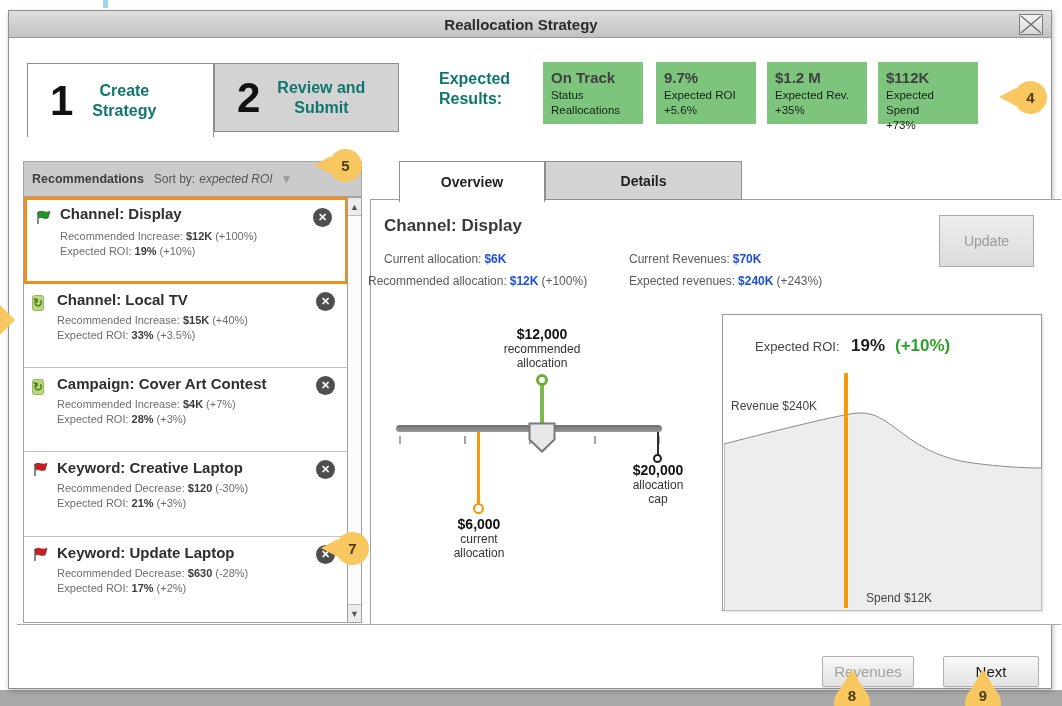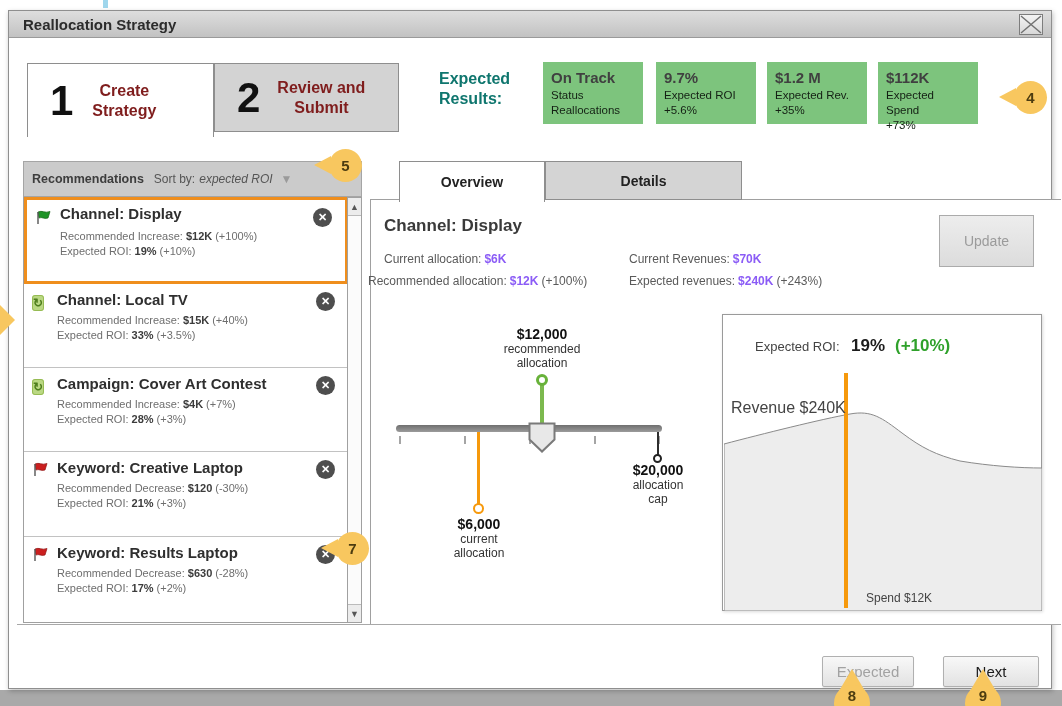--- a/index.html
+++ b/index.html
@@ -5,33 +5,33 @@
   * { margin:0; padding:0; box-sizing:border-box; }
   body { font-family:"Liberation Sans", sans-serif; background:#fff; }
   #stage { position:relative; width:1062px; height:706px; overflow:hidden; background:#fff; }
 
   
   .dialog { position:absolute; left:8px; top:10px; width:1044px; height:679px;
             background:#fff; border:1px solid #8f8f8f; box-shadow:1px 2px 5px rgba(0,0,0,.25); }
   .titlebar { position:absolute; left:0; top:0; width:100%; height:27px;
               background:linear-gradient(#dedede,#c2c2c2); border-bottom:1px solid #9a9a9a;
               display:flex; align-items:center; padding:0 8px 0 14px; }
-  .titlebar .title { font-size:15px; font-weight:bold; color:#2c2c2c; flex:1; }
+  .titlebar .title { font-size:15px; font-weight:bold; color:#2c2c2c; flex:1;text-align:center; }
   .close-box { width:24px; height:21px; border:1px solid #7d7d7d; background:linear-gradient(#f4f4f4,#d8d8d8);
                position:relative; cursor:pointer; }
   .close-box svg { position:absolute; left:0; top:0; }
 
   .bottom-strip { position:absolute; left:0; top:690px; width:1062px; height:16px; background:#a9a9a9; }
   .cursor-tick { position:absolute; left:103px; top:0; width:5px; height:8px; background:#9fd6ec; }
 
   
   .step-tab { position:absolute; display:flex; align-items:center; gap:16px; padding-left:22px;
               border:1px solid #8e8e8e; }
   .step-tab .num { font-size:42px; font-weight:bold; color:#111; line-height:1; }
-  .step-tab .lbl { font-size:16px; font-weight:bold; color:#7f1d1d; line-height:1.2; text-align:center; }
+  .step-tab .lbl { font-size:16px; font-weight:bold; color:#0f766e; line-height:1.2; text-align:center; }
   .step1 { left:18px; top:52px; width:187px; height:74px; background:#fff; border-bottom:none; z-index:3; }
   .step2 { left:205px; top:52px; width:185px; height:69px; background:#d3d3d3; z-index:2; }
 
   .exp-label { position:absolute; left:430px; top:58px; font-size:16px; font-weight:bold;
                color:#0f766e; line-height:1.25; width:100px; }
 
   .badge { position:absolute; top:51px; width:100px; height:62px; background:#7dc47d;
            padding:7px 8px; color:#142014; }
   .badge .v { font-size:15px; font-weight:bold; color:#404040; margin-bottom:2px; }
   .badge .s { font-size:11.5px; line-height:1.3; }
@@ -91,21 +91,21 @@
          display:flex; align-items:center; justify-content:center; font-size:14px; font-weight:bold; color:#222;
          cursor:pointer; }
   .tab-overview { left:390px; width:146px; background:#fff; border-bottom:none; height:41px; }
   .tab-details  { left:536px; width:197px; background:#d4d4d4; height:39px; }
 
   .detail-title { position:absolute; left:375px; top:205px; font-size:17px; font-weight:bold; color:#3a3a3a; }
   .update-btn { position:absolute; left:930px; top:204px; width:95px; height:52px;
                 border:1px solid #ababab; background:linear-gradient(#ededed,#dcdcdc);
                 color:#9b9b9b; font-size:14px; cursor:pointer; }
   .info { position:absolute; font-size:12px; color:#5a5a5a; }
-  .info b { color:#8b5cf6; }
+  .info b { color:#1d4ed8; }
   .info span, .info b { margin-right:3px; }
 
   
   .track { position:absolute; left:387px; top:414px; width:266px; height:7px; border-radius:4px;
            background:linear-gradient(#6f6f6f,#9b9b9b); cursor:pointer; }
   .tick { position:absolute; top:425px; width:2px; height:8px; background:#a5a5a5; }
   .handle { position:absolute; left:519px; top:411px; width:28px; height:31px; cursor:grab; z-index:6; }
   .m-green-line { position:absolute; left:531px; top:371px; width:4px; height:44px; background:#7cb94e; }
   .m-green-dot  { position:absolute; left:527px; top:363px; width:12px; height:12px; border-radius:50%;
                   border:3px solid #68b23a; background:#fff; }
@@ -123,21 +123,21 @@
   .lab-cap { left:569px; top:451px; }
 
   
   .chart { position:absolute; left:713px; top:303px; width:320px; height:297px;
            border:1px solid #9a9a9a; background:#fff; box-shadow:1px 1px 3px rgba(0,0,0,.15); }
   .chart .roi { position:absolute; left:32px; top:24px; font-size:13px; color:#444; }
   .chart .roi-v { position:absolute; left:128px; top:21px; font-size:17px; font-weight:bold; color:#1c1c1c; }
   .chart .roi-d { position:absolute; left:172px; top:21px; font-size:17px; font-weight:bold; color:#2fa12b; }
   .chart svg { position:absolute; left:1px; top:60px; }
   .chart .vline { position:absolute; left:121px; top:58px; width:4px; height:235px; background:#f6990c; }
-  .chart .rev { position:absolute; left:8px; top:84px; font-size:16px; color:#444; }
+  .chart .rev { position:absolute; left:8px; top:84px; font-size:12px; color:#444; }
   .chart .spend { position:absolute; left:143px; top:276px; font-size:12px; color:#444; }
 
   
   .footer-line { position:absolute; left:8px; top:613px; width:1044px; height:1px; background:#a8a8a8; }
   .btn { position:absolute; top:645px; height:31px; border:1px solid #b0b0b0; border-radius:2px;
          background:linear-gradient(#f8f8f8,#e2e2e2); font-size:15px; cursor:pointer;
          box-shadow:0 1px 1px rgba(0,0,0,.1); font-family:"Liberation Sans",sans-serif; }
   .btn-prev { left:813px; width:92px; color:#a2a2a2; }
   .btn-next { left:934px; width:96px; color:#1a1a1a; }
 </style>
@@ -258,21 +258,21 @@
         </div>
       </div>
 
       <div class="item" style="top:340px; height:85px; border-bottom:none;">
         <span class="icon">
           <svg width="17" height="17">
               <path d="M3,3 C7,1 10,4.5 15,2.5 L13,9 C9,10.5 7,7.5 4,9 Z" fill="#cb1f1f" stroke="#8e1212" stroke-width="0.7"></path>
               <line x1="3" y1="3" x2="3" y2="15" stroke="#555" stroke-width="1.4"></line>
             </svg>
         </span>
-        <div class="title">Keyword: Results Laptop</div>
+        <div class="title">Keyword: Update Laptop</div>
         <div class="x">✕</div>
         <div class="sub sub1">
           <span>Recommended Decrease:</span><b>$630</b><span>(-28%)</span>
         </div>
         <div class="sub sub2">
           <span>Expected ROI:</span><b>17%</b><span>(+2%)</span>
         </div>
       </div>
     </div>
 
@@ -342,21 +342,21 @@
       <div class="roi-d">(+10%)</div>
       <svg width="318" height="236" viewBox="0 0 318 236">
         <path d="M0,69 C38,59 98,44 126,39 C148,35 158,43 178,58 C198,73 212,80 236,86 C266,91 296,93 318,93 L318,236 L0,236 Z" fill="#ededed" stroke="#8a8a8a" stroke-width="1"></path>
       </svg>
       <div class="vline"></div>
       <div class="rev">Revenue $240K</div>
       <div class="spend">Spend $12K</div>
     </div>
 
     <div class="footer-line"></div>
-    <button class="btn btn-prev">Expected</button>
+    <button class="btn btn-prev">Revenues</button>
     <button class="btn btn-next">Next</button>
   </div>
 
   <div class="pin" style="left:1014px; top:81px;">
     <div class="tail-left"></div>
       <div class="bubble">4</div>
   </div>
   <div class="pin" style="left:329px; top:149px;">
     <div class="tail-left"></div>
       <div class="bubble">5</div>

